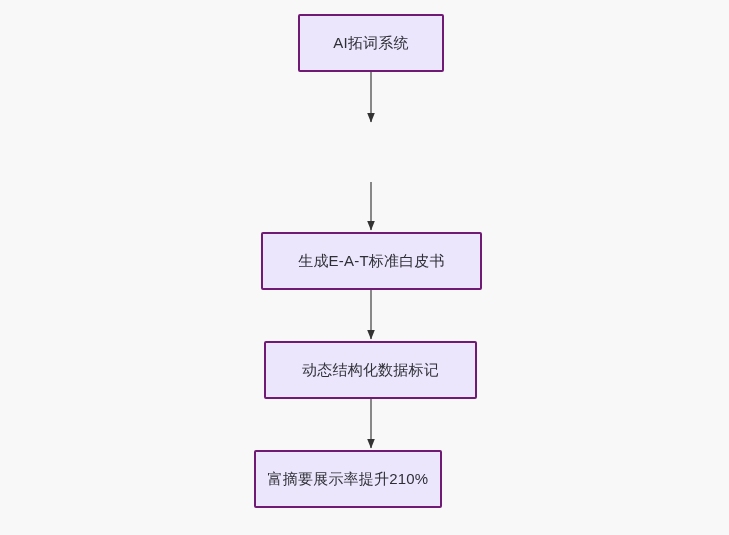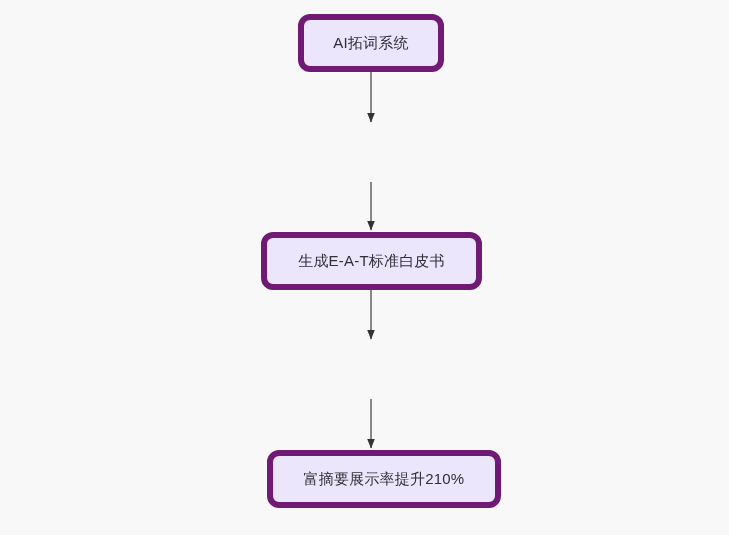--- a/index.html
+++ b/index.html
@@ -26,22 +26,22 @@
     height: 535px;
     pointer-events: none;
   }
   .node {
     position: absolute;
     box-sizing: border-box;
     display: flex;
     align-items: center;
     justify-content: center;
     background: #ebe6fb;
-    border: 6px solid #701a75;
-    border-radius: 12px;
+    border: 2px solid #701a75;
+    border-radius: 2px;
   }
   .node-label {
     font-size: 15px;
     line-height: 1.2;
     color: #2f2f38;
     letter-spacing: 0.2px;
     white-space: nowrap;
   }
 </style>
 </head>
@@ -71,18 +71,21 @@
 
   <div class="node" style="left:298px; top:14px; width:146px; height:58px;">
     <span class="node-label">AI拓词系统</span>
   </div>
 
 
   <div class="node" style="left:261px; top:232px; width:221px; height:58px;text-align:center;">
     <span class="node-label">生成E-A-T标准白皮书</span>
   </div>
 
+  <div class="node" style="left:264px; top:341px; width:213px; height:58px;">
+    <span class="node-label">动态结构化数据标记</span>
+  </div>
 
-  <div class="node" style="left:254px; top:450px; width:234px; height:58px;margin-left:13px;">
+  <div class="node" style="left:254px; top:450px; width:188px; height:58px;">
     <span class="node-label">富摘要展示率提升210%</span>
   </div>
 
 </div>
 
 </body></html>

